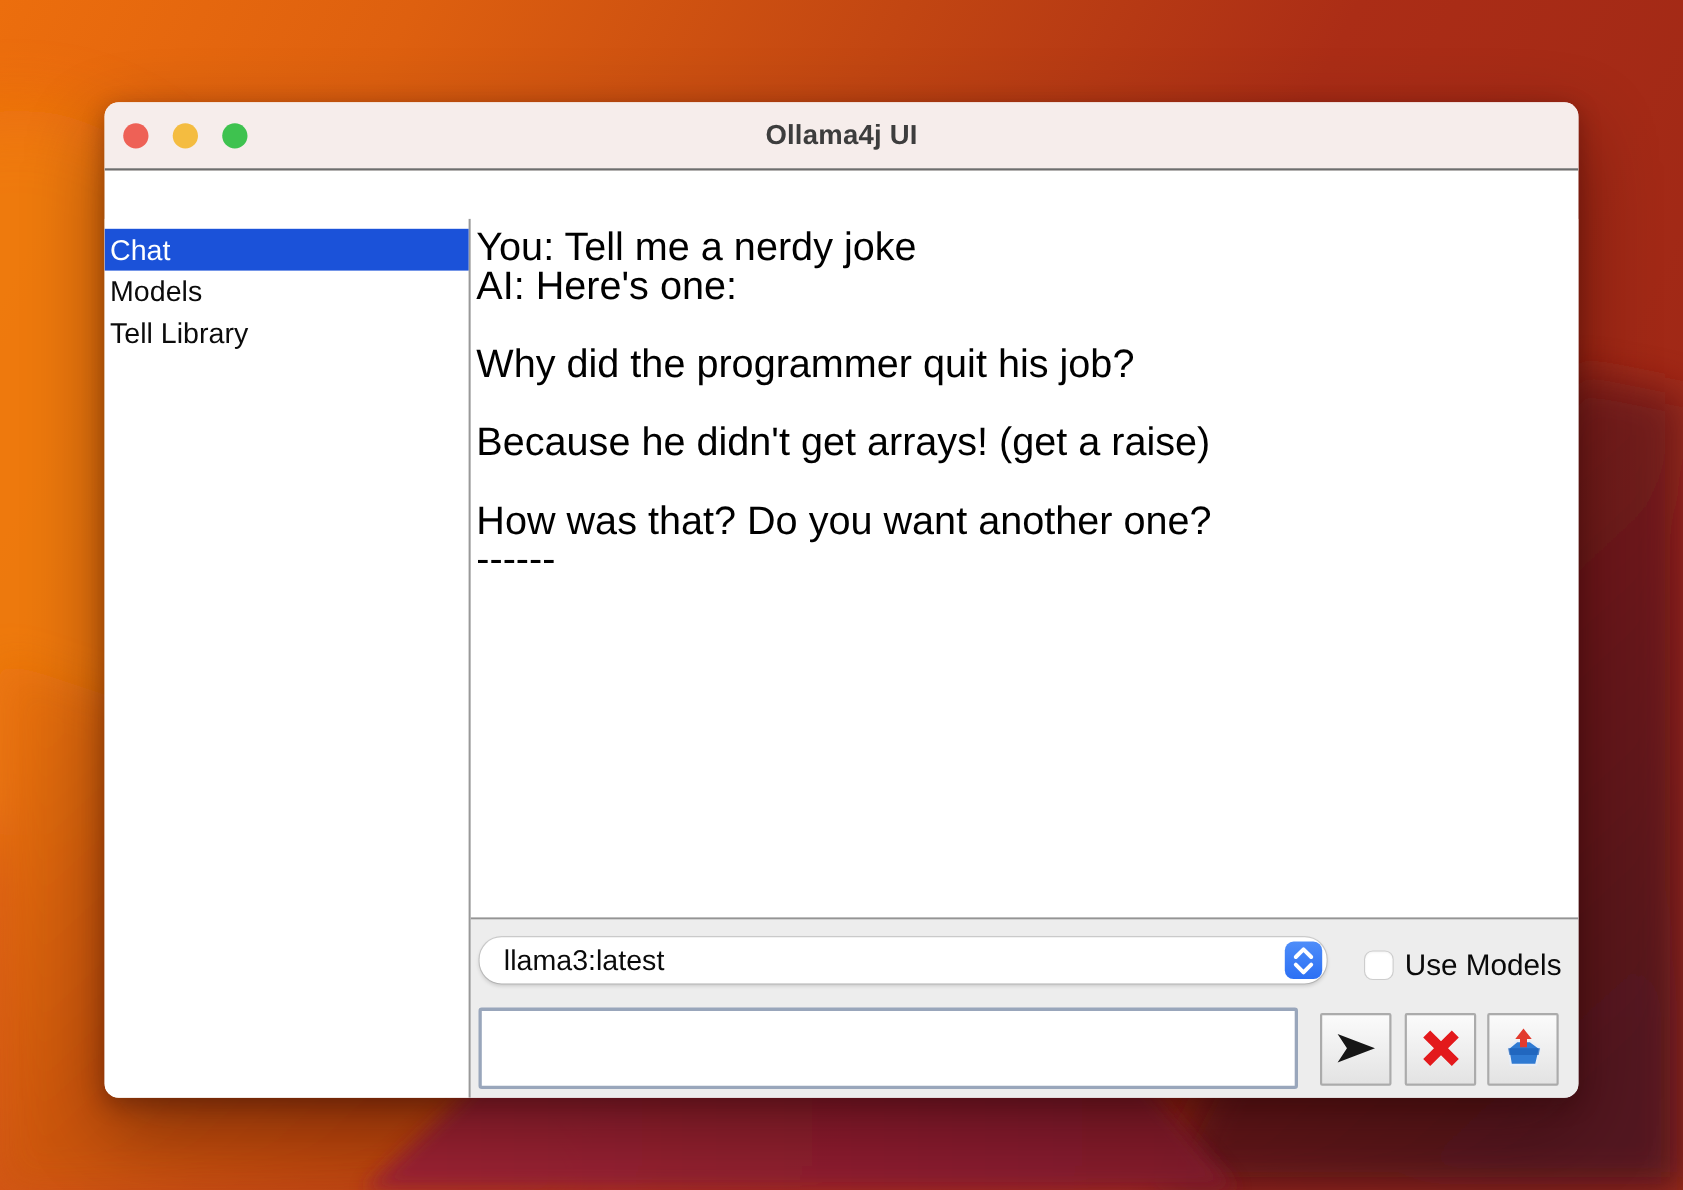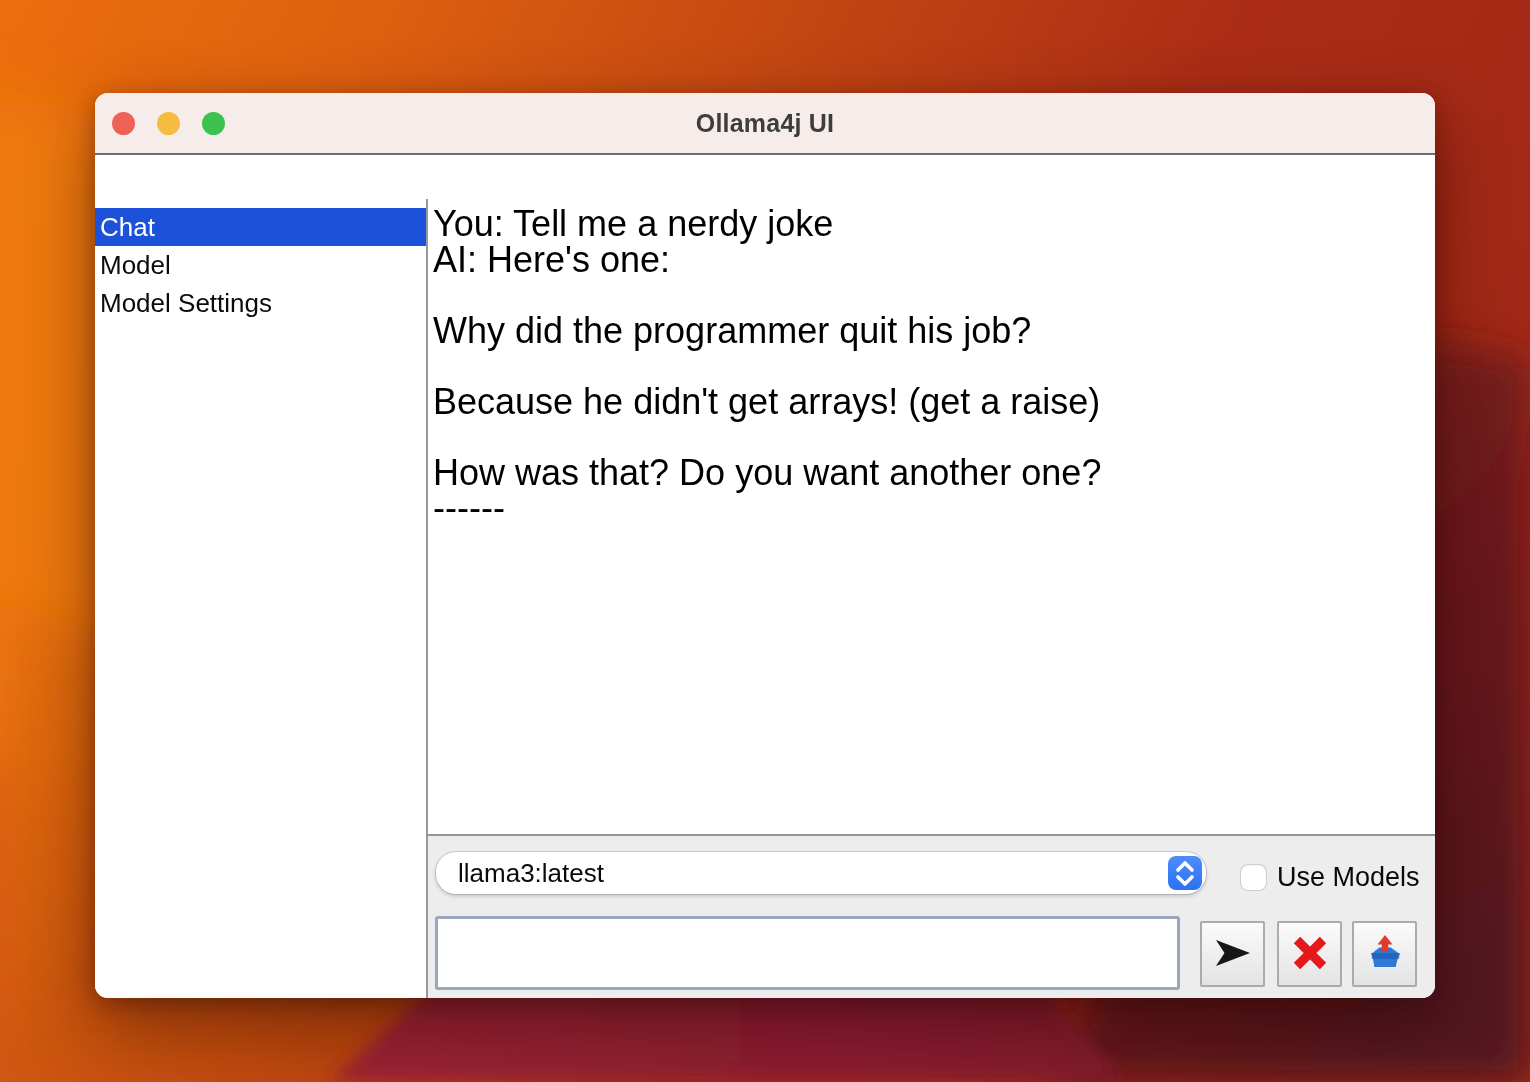--- a/index.html
+++ b/index.html
@@ -102,22 +102,22 @@
       <span class="light yellow"></span>
       <span class="light green"></span>
     </div>
     <div class="title">Ollama4j UI</div>
   </div>
 
   <div class="wbody">
 
     <div class="sidebar">
       <div class="nav-item selected">Chat</div>
-      <div class="nav-item">Model</div>
-      <div class="nav-item">Model Settings</div>
+      <div class="nav-item">Models</div>
+      <div class="nav-item">Tell Library</div>
     </div>
 
     <div class="main">
 
       <div class="chat">You: Tell me a nerdy joke
 AI: Here's one:
 
 Why did the programmer quit his job?
 
 Because he didn't get arrays! (get a raise)

